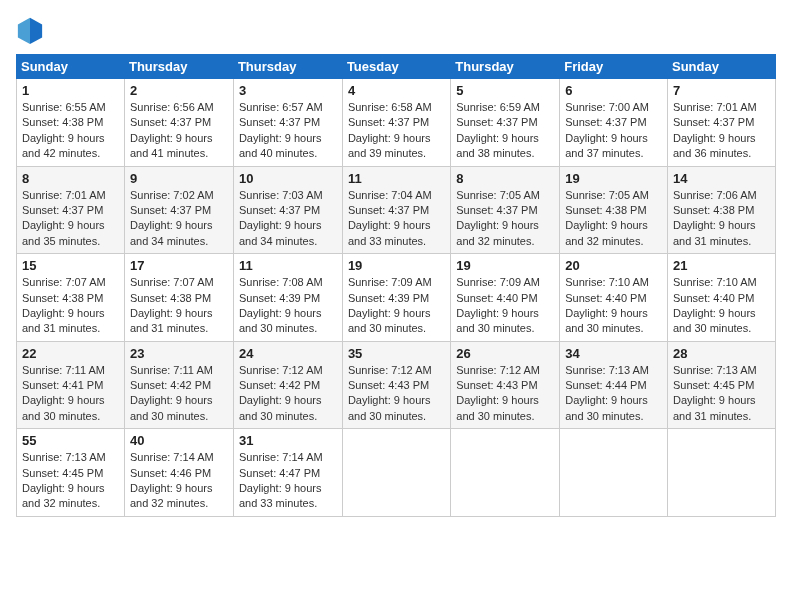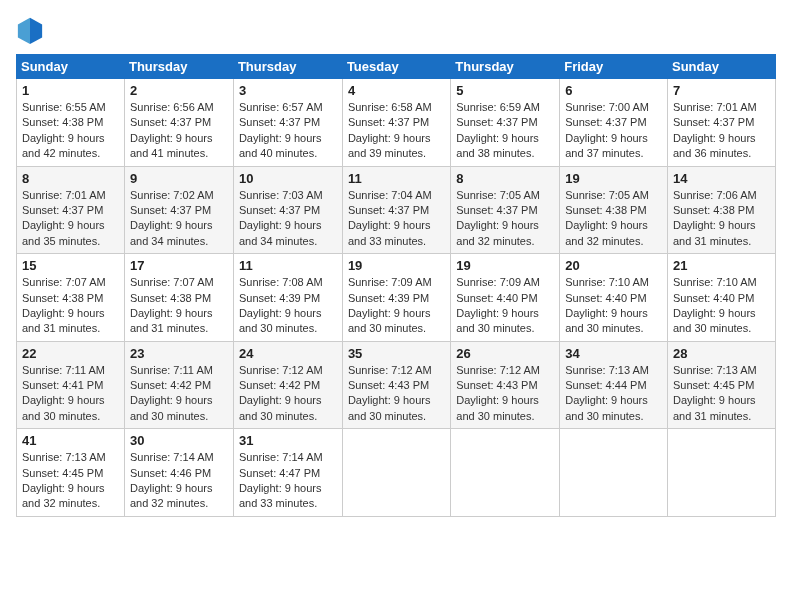--- a/index.html
+++ b/index.html
@@ -348,29 +348,29 @@
         <span class="day-number">28</span>
         <div class="day-info">
           Sunrise: 7:13 AM<br>
           Sunset: 4:45 PM<br>
           Daylight: 9 hours and 31 minutes.
         </div>
       </td>
       </tr>
       <tr>
         <td>
-        <span class="day-number">41</span>
+        <span class="day-number">55</span>
         <div class="day-info">
           Sunrise: 7:13 AM<br>
           Sunset: 4:45 PM<br>
           Daylight: 9 hours and 32 minutes.
         </div>
       </td>
         <td>
-        <span class="day-number">30</span>
+        <span class="day-number">40</span>
         <div class="day-info">
           Sunrise: 7:14 AM<br>
           Sunset: 4:46 PM<br>
           Daylight: 9 hours and 32 minutes.
         </div>
       </td>
         <td>
         <span class="day-number">31</span>
         <div class="day-info">
           Sunrise: 7:14 AM<br>

